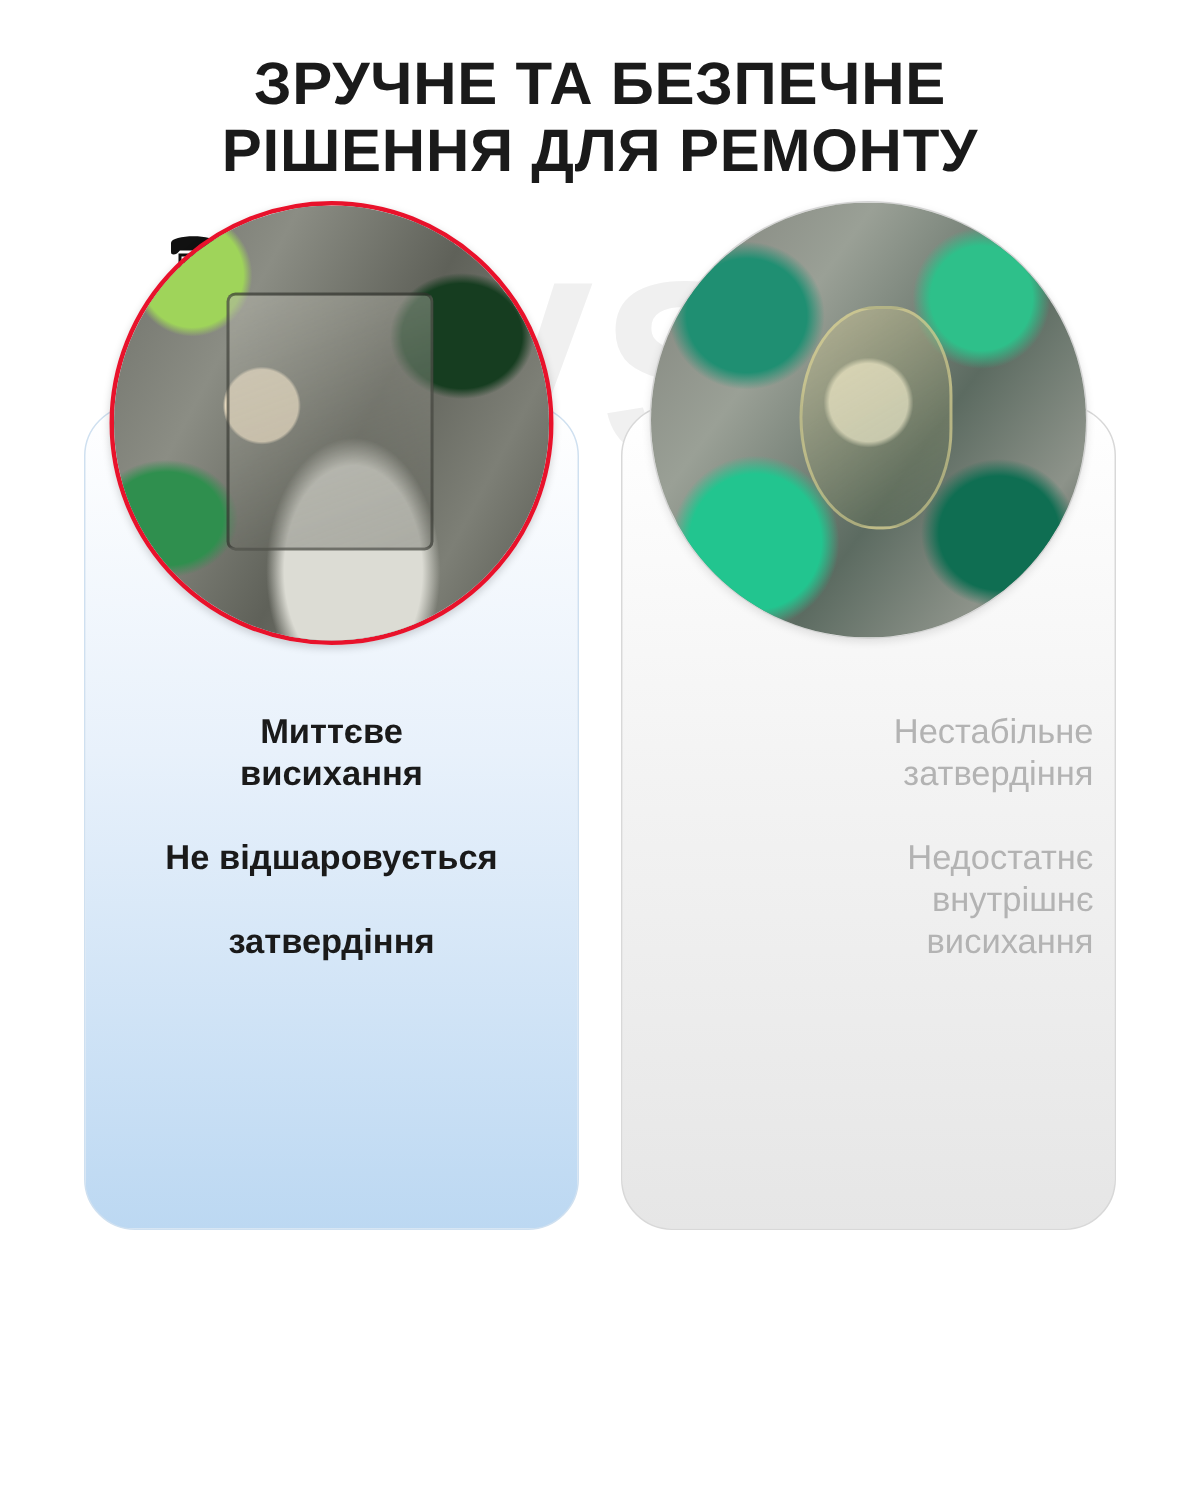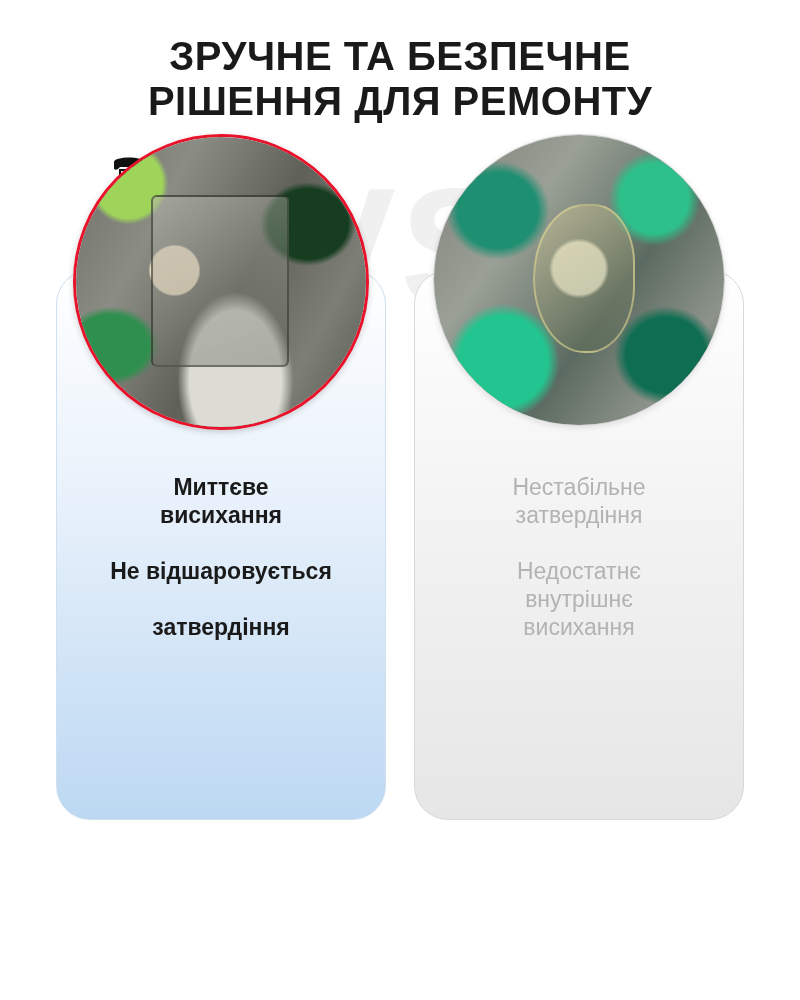--- a/index.html
+++ b/index.html
@@ -207,20 +207,21 @@
   .feature:last-child {
     margin-bottom: 0;
   }
   .features-good .feature {
     color: #1a1a1a;
     font-weight: bold;
   }
   .features-bad .feature {
     color: #b3b3b3;
     font-weight: normal;
+    text-align: right;
   }
   .feature .l {
     display: block;
   }
 </style>
 </head>
 <body>
 
 <div class="vs-watermark">VS</div>
 

